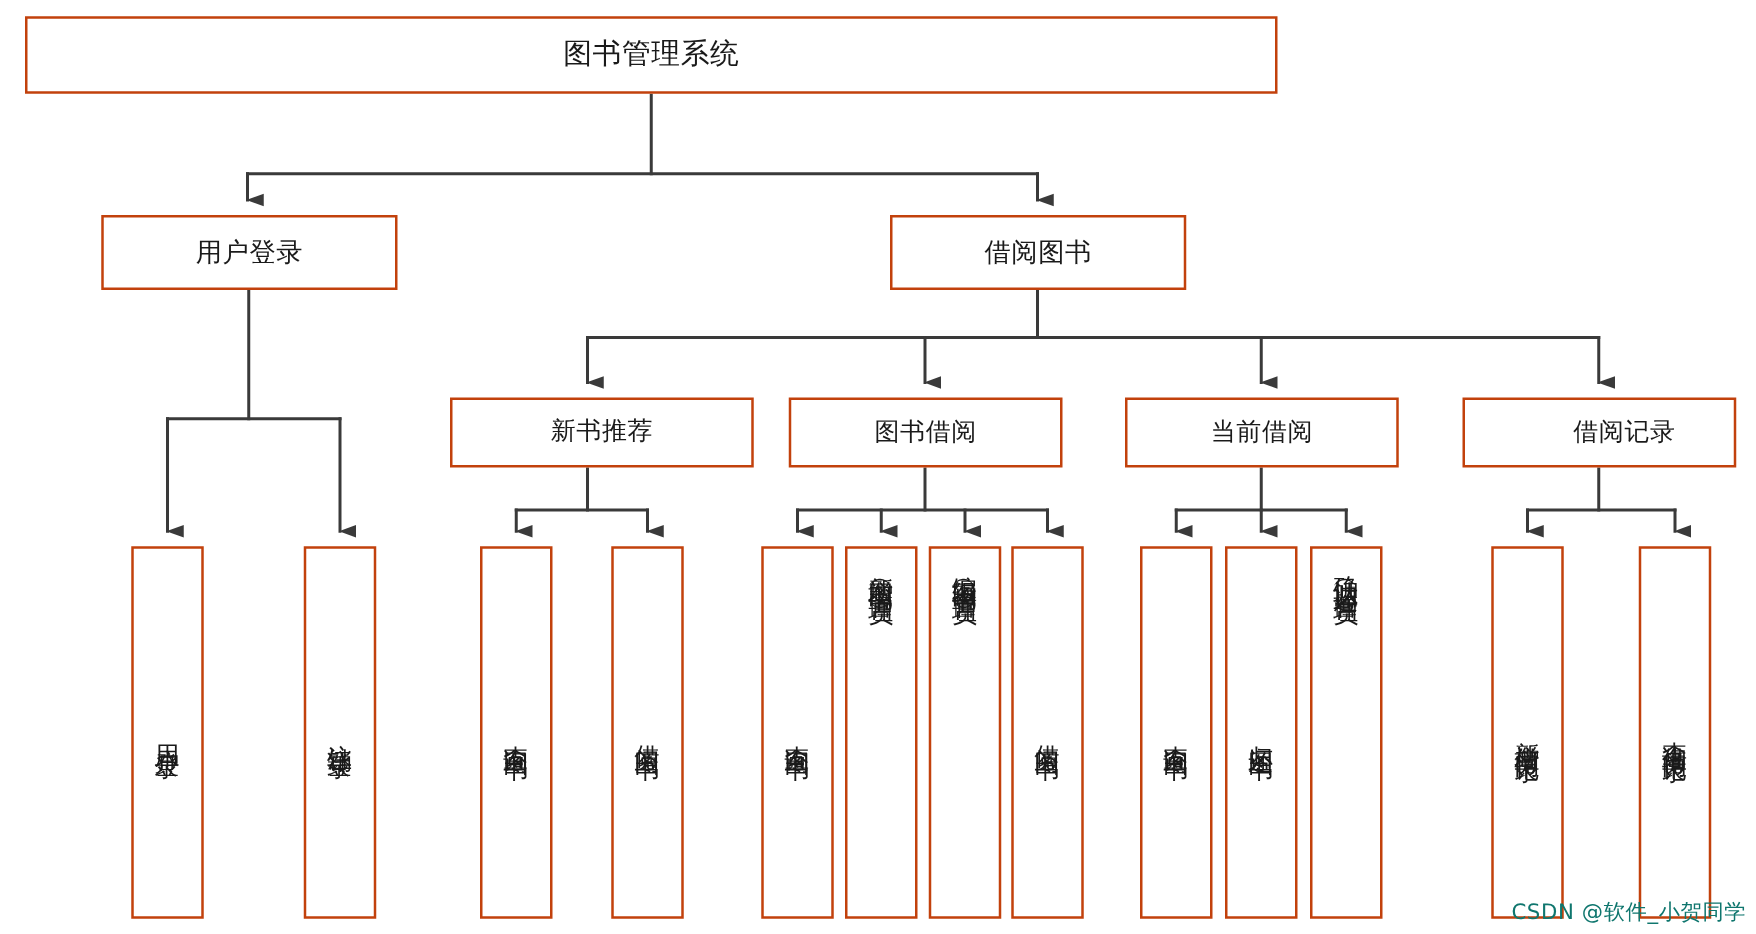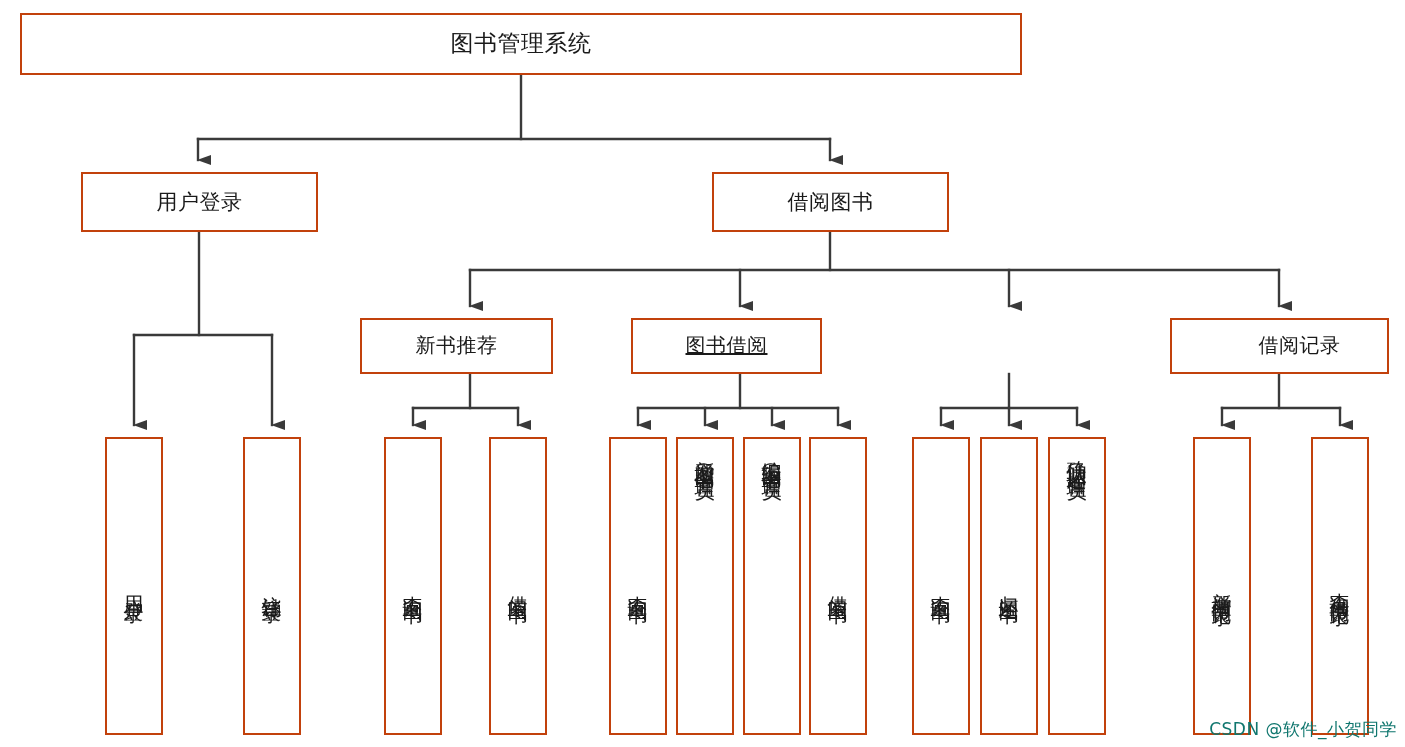--- a/index.html
+++ b/index.html
@@ -161,28 +161,31 @@
   </div>
 
   <div class="node level-two" style="left:81px; top:172px; width:237px; height:60px;">
     <span class="node-label">用户登录</span>
   </div>
 
   <div class="node level-two" style="left:712px; top:172px; width:237px; height:60px;">
     <span class="node-label">借阅图书</span>
   </div>
 
-  <div class="node level-three" style="left:360px; top:318px; width:193px; height:56px;font-family:Liberation Serif, serif;">
+  <div class="node level-three" style="left:360px; top:318px; width:243px; height:56px;font-family:Liberation Serif, serif;">
     <span class="node-label">新书推荐</span>
   </div>
 
-  <div class="node level-three" style="left:631px; top:318px; width:191px; height:56px;text-decoration:underline;">
+  <div class="node level-three" style="left:631px; top:318px; width:219px; height:56px;">
     <span class="node-label">图书借阅</span>
   </div>
 
+  <div class="node level-three" style="left:900px; top:318px; width:219px; height:56px;">
+    <span class="node-label">当前借阅</span>
+  </div>
 
   <div class="node level-three" style="left:1170px; top:318px; width:219px; height:56px;padding-left:40px;">
     <span class="node-label">借阅记录</span>
   </div>
 
   <div class="node leaf leaf-center" style="left:105px; top:437px; width:58px; height:298px;">
     <span class="node-label">用户登录</span>
   </div>
 
   <div class="node leaf leaf-center" style="left:243px; top:437px; width:58px; height:298px;">

